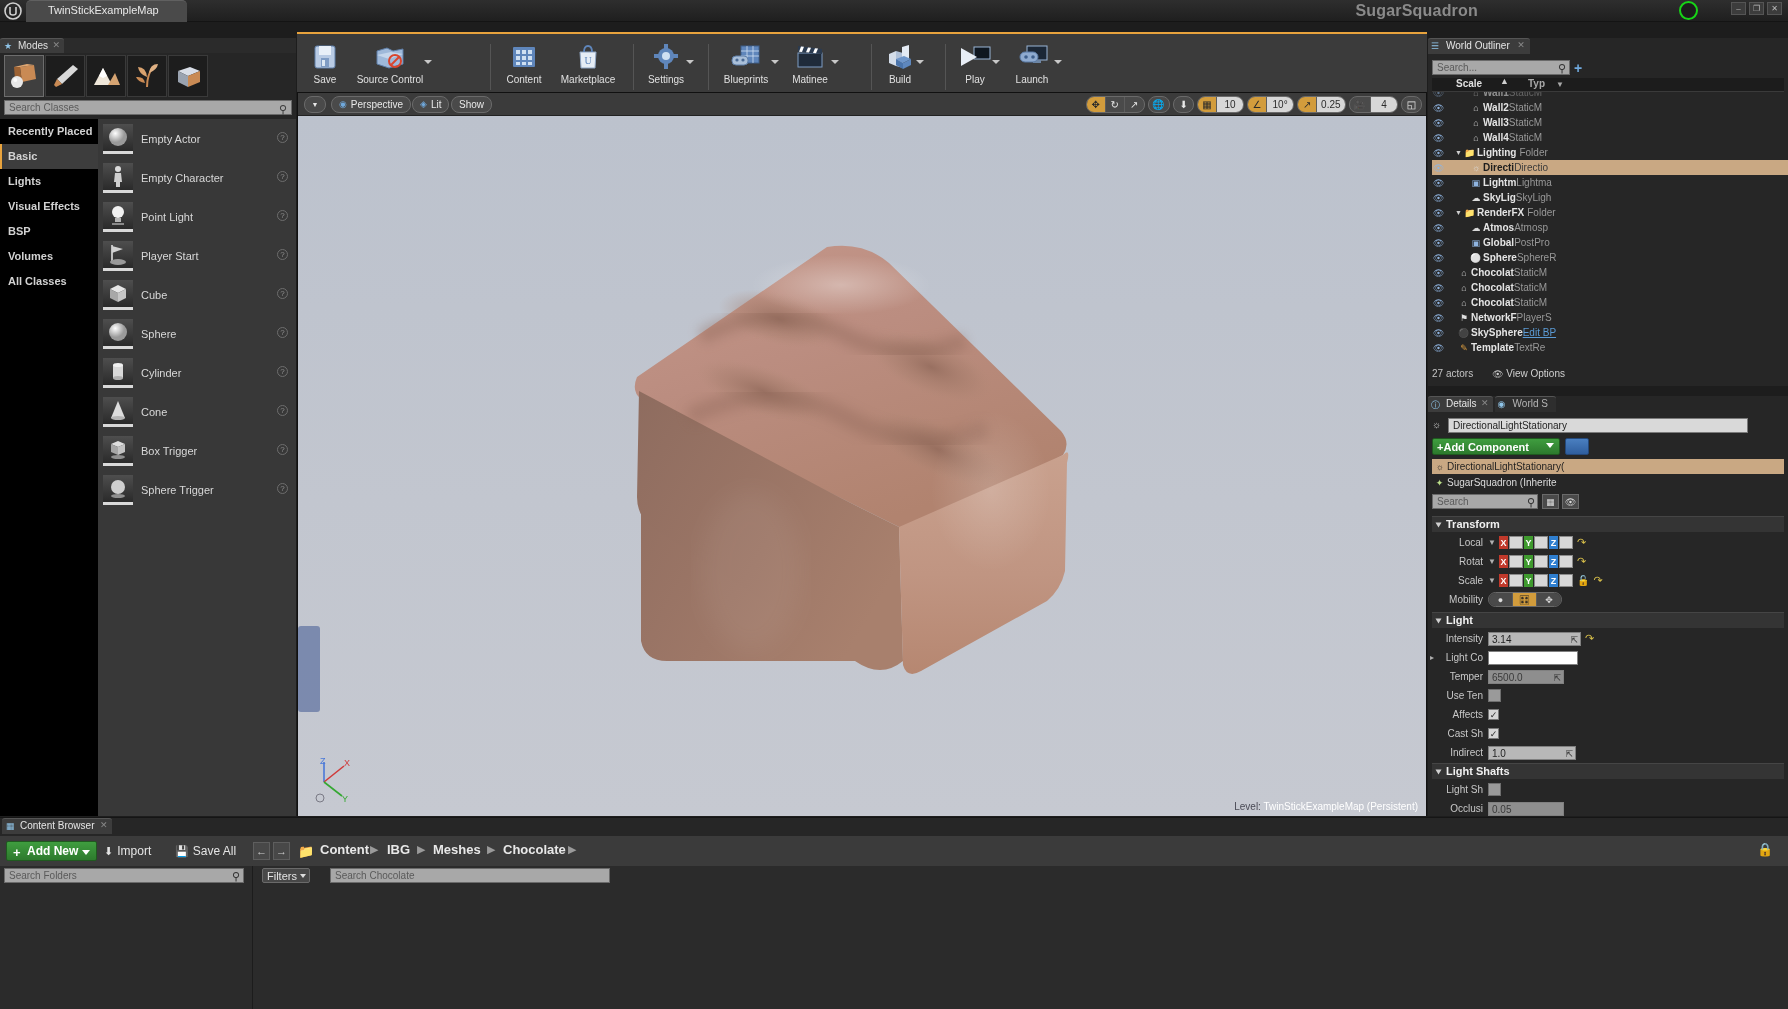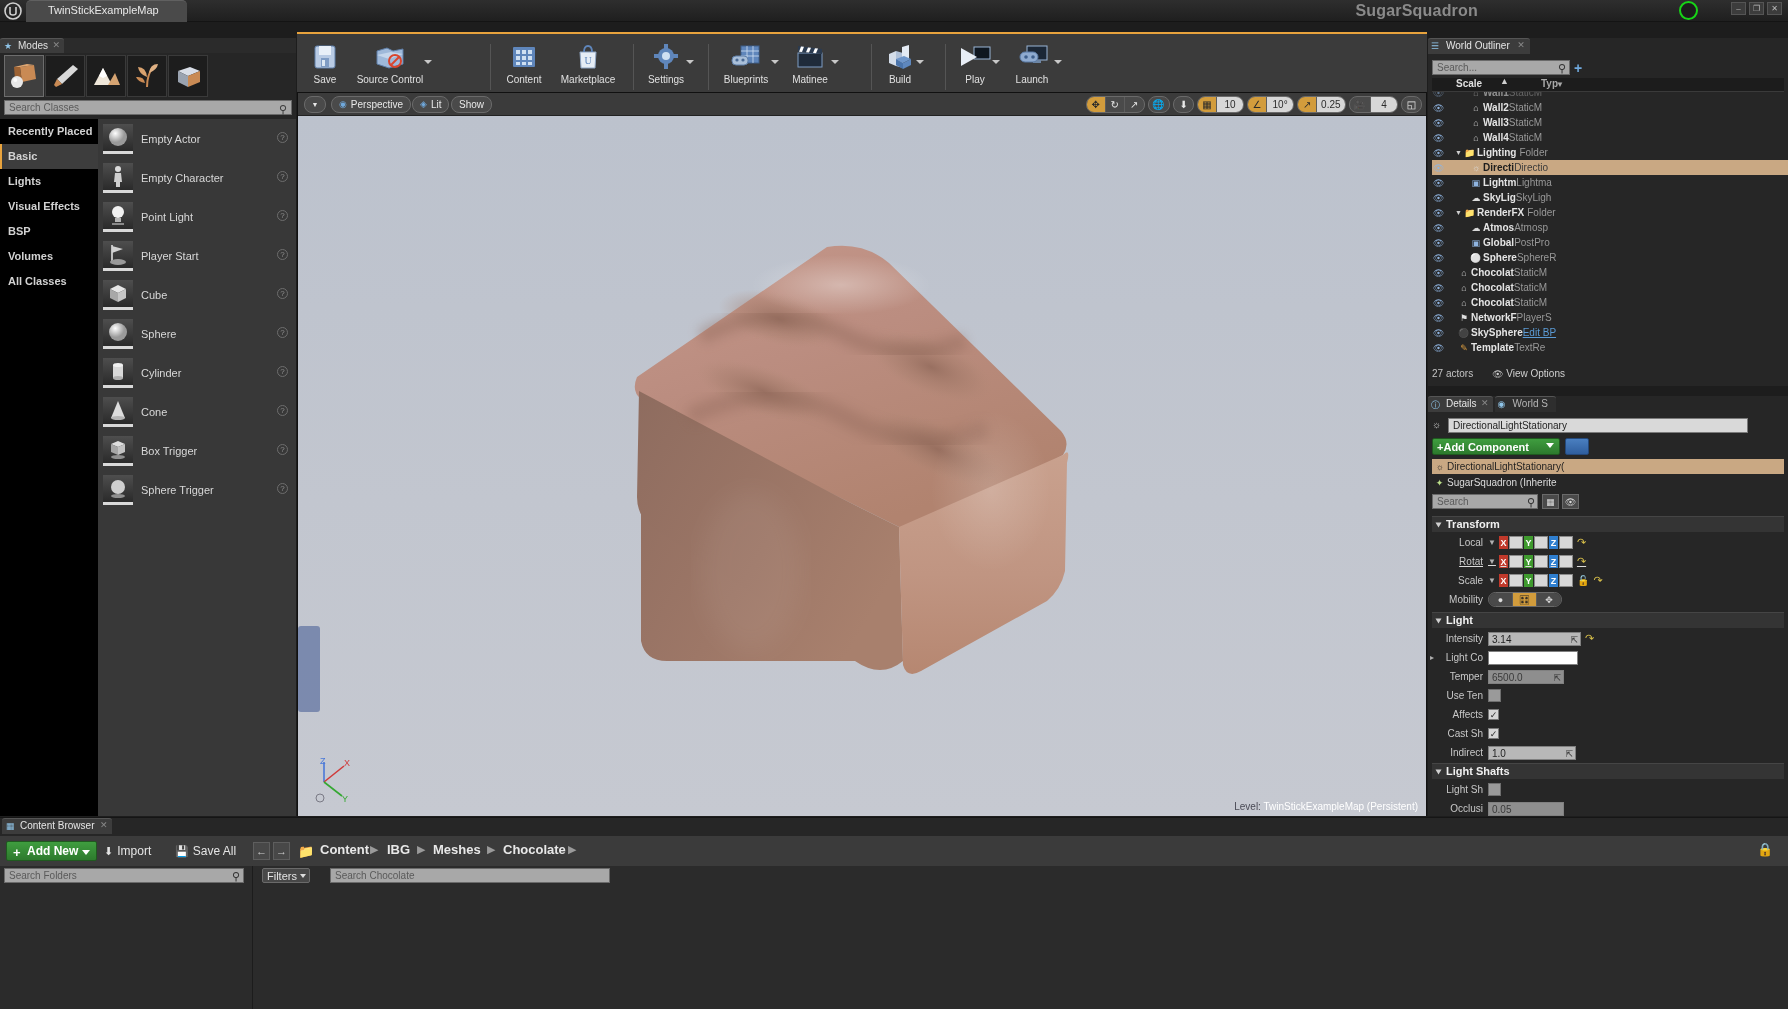--- a/index.html
+++ b/index.html
@@ -217,21 +217,21 @@
   .wo-search .mag{position:absolute;right:3px;top:0px;color:#333;font-size:11px;}
   .wo-plus {
     position:absolute; left:146px; top:22px; font-size:14px; color:#6fa8dc; font-weight:bold;
   }
   .wo-head {
     position:absolute; left:4px; top:40px; width:352px; height:14px;
     background:#1c1c1c; border-bottom:1px solid #3a3a3a;
   }
   .wo-head .lbl{position:absolute;left:24px;top:0px;font-size:10px;color:#e0e0e0;font-weight:bold;}
   .wo-head .asc{position:absolute;left:68px;top:-2px;font-size:9px;color:#cfcfcf;}
-  .wo-head .typ{position:absolute;left:109px;top:0px;font-size:10px;color:#a8a8a8;font-weight:bold;}
+  .wo-head .typ{position:absolute;left:96px;top:0px;font-size:10px;color:#a8a8a8;font-weight:bold;}
   .wo-head .typcaret{position:absolute;left:124px;top:2px;font-size:8px;color:#a8a8a8;}
 
   .wo-list { position:absolute; left:4px; top:54px; width:356px; height:274px; overflow:hidden;}
   .wo-row { position:relative; height:15px; display:flex; align-items:center; font-size:10px; }
   .wo-row.sel { background:#c9a883; }
   .wo-row.sel .nm { color:#1e1e1e; }
   .wo-row.sel .ty { color:#3b3b3b; }
   .eye { width:13px; text-align:center; font-size:9px; color:#8fb4e0; flex:0 0 13px; }
   .wo-ico { width:14px; text-align:center; font-size:9px; flex:0 0 14px; }
   .nm { color:#e4e4e4; font-weight:bold; white-space:nowrap; }
@@ -1101,21 +1101,21 @@
         <span class="xyz">
           <span class="ch x">X</span>
             <span class="fld"></span>
           <span class="ch y">Y</span>
             <span class="fld"></span>
           <span class="ch z">Z</span>
             <span class="fld"></span>
         </span>
         <span class="resetico">↷</span>
       </div>
-      <div class="prop-row" style="top:156px;text-decoration:underline;">
+      <div class="prop-row" style="top:156px;">
         <span class="prop-label">Rotat</span>
         <span class="prop-caret">▼</span>
         <span class="xyz">
           <span class="ch x">X</span>
             <span class="fld"></span>
           <span class="ch y">Y</span>
             <span class="fld"></span>
           <span class="ch z">Z</span>
             <span class="fld"></span>
         </span>

